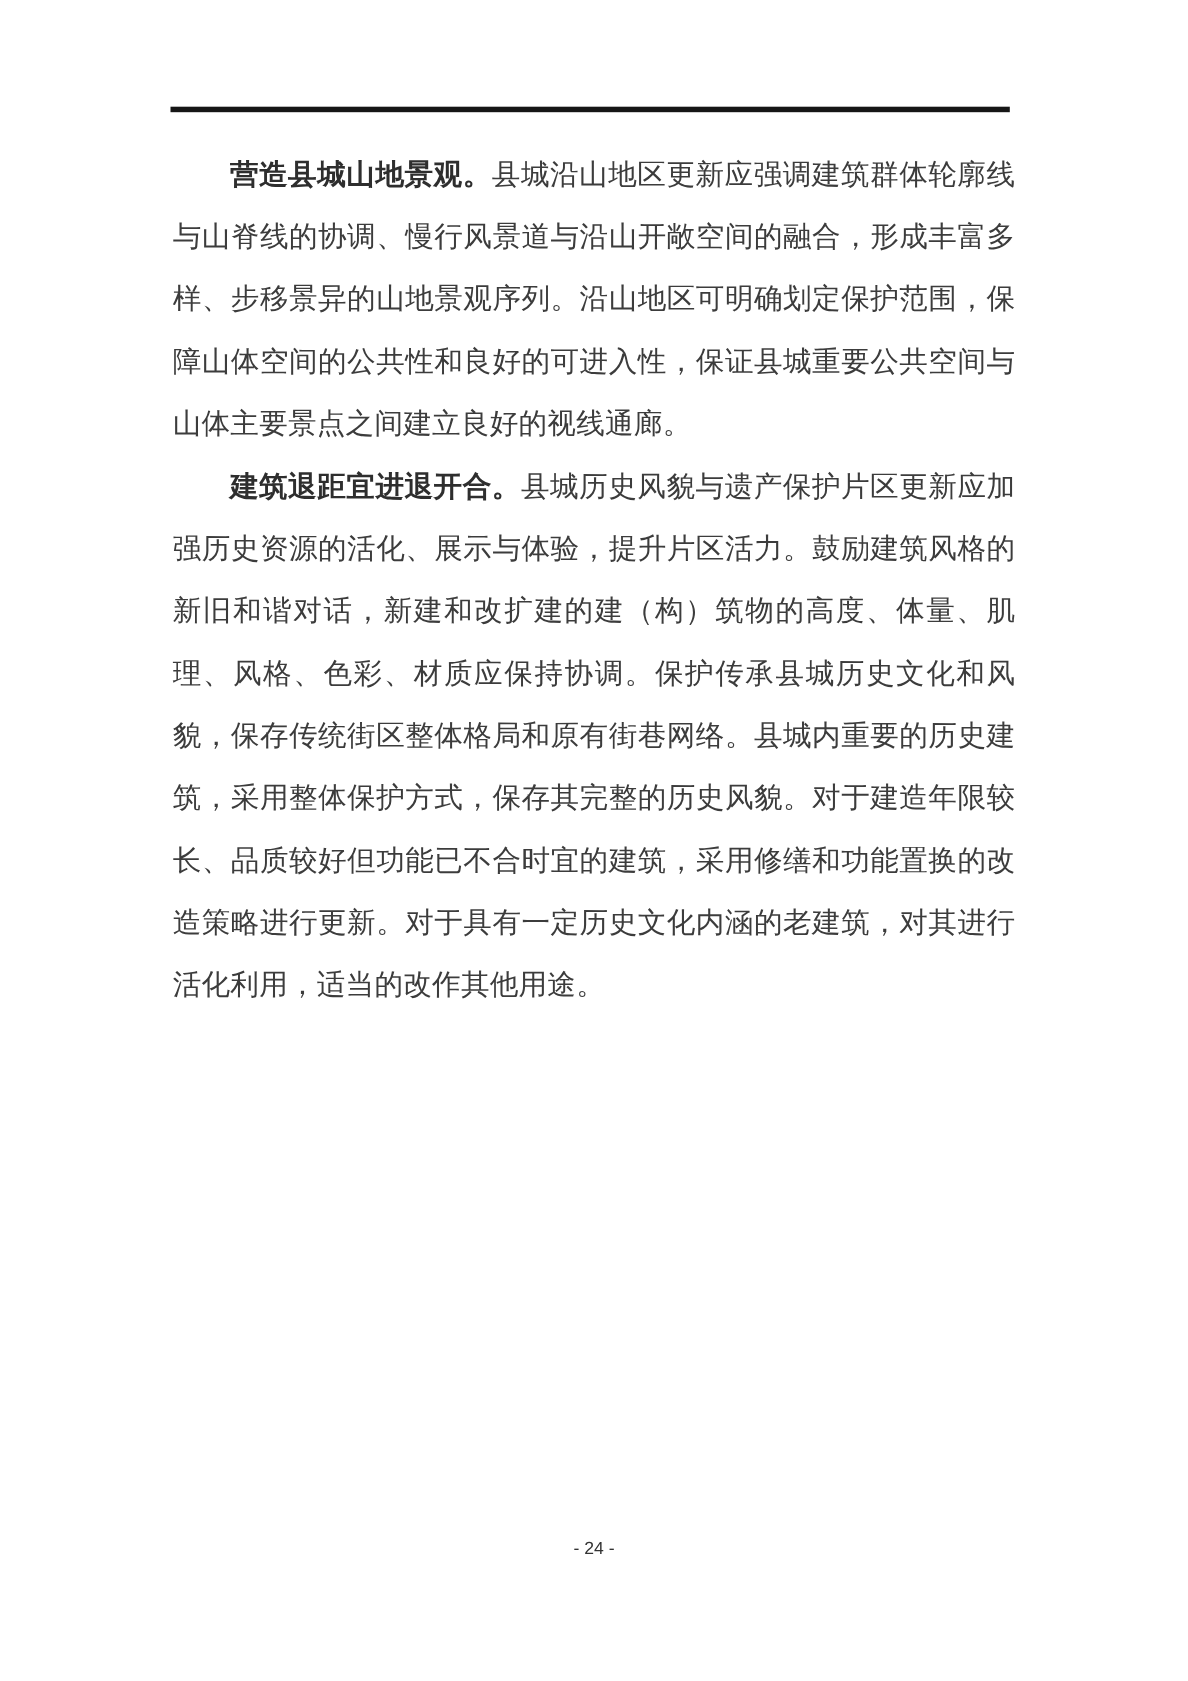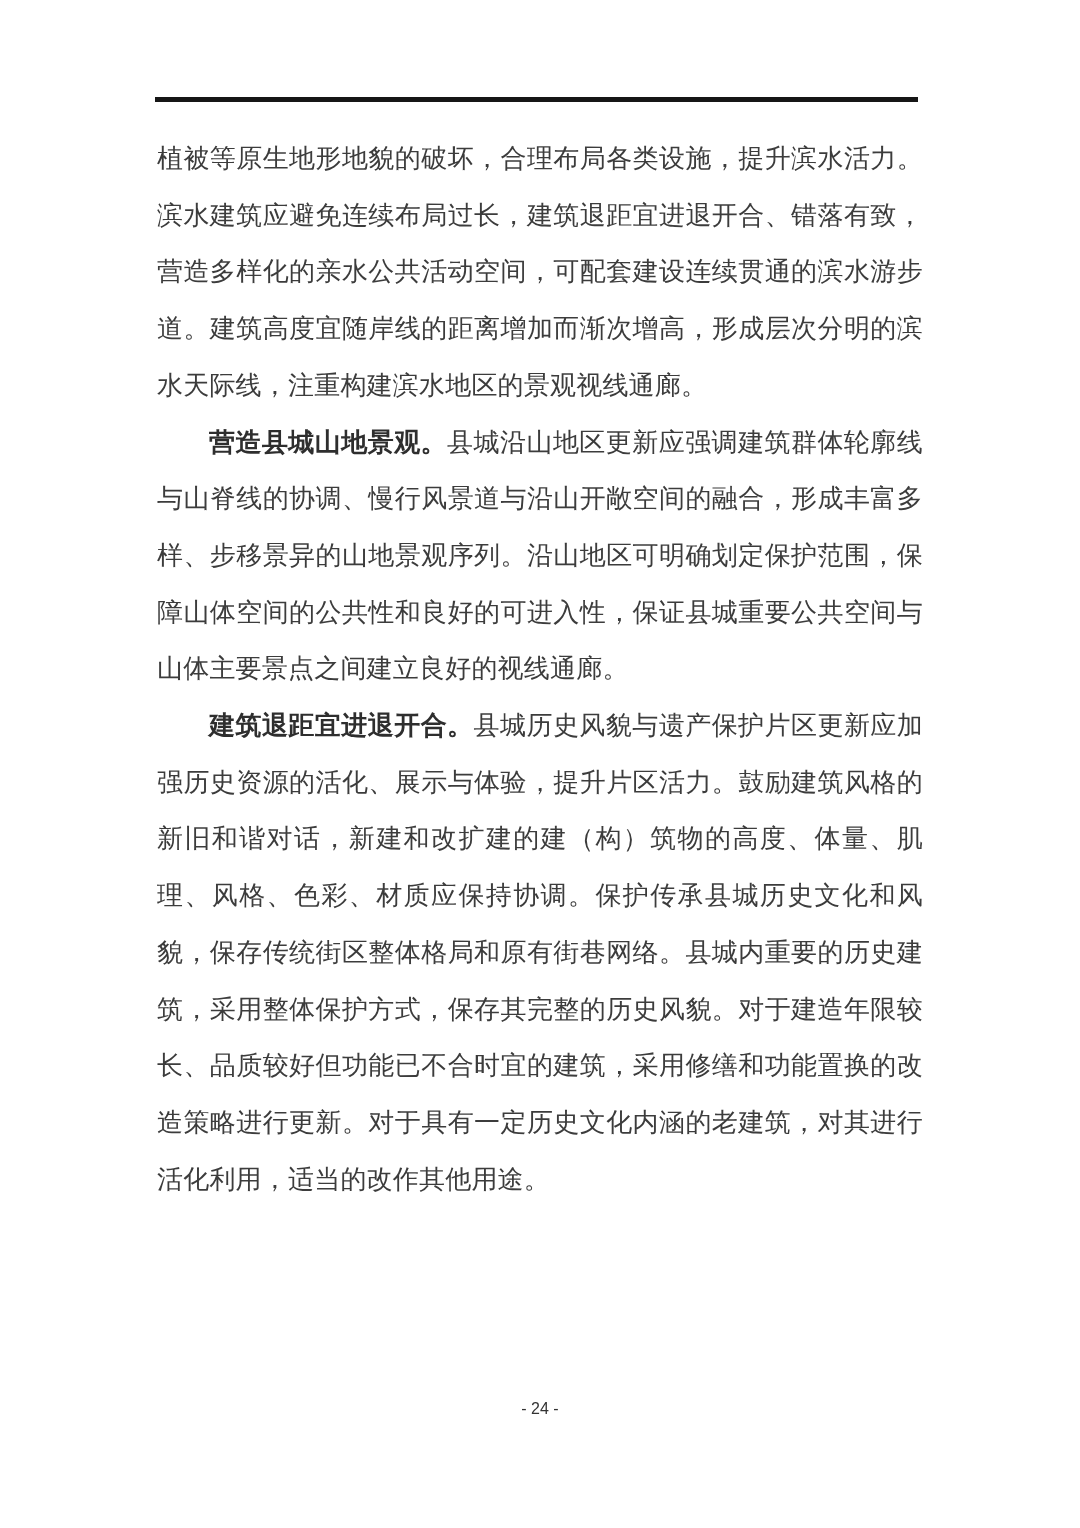--- a/index.html
+++ b/index.html
@@ -59,21 +59,20 @@
   }
 </style>
 </head>
 <body>
 
 <div class="page">
 
   <div class="header-rule"></div>
 
   <div class="text-block">
-    <p class="para"><span class="body">植被等原生地形地貌的破坏，合理布局各类设施，提升滨水活力。滨水建筑应避免连续布局过长，建筑退距宜进退开合、错落有致，营造多样化的亲水公共活动空间，可配套建设连续贯通的滨水游步道。建筑高度宜随岸线的距离增加而渐次增高，形成层次分明的滨水天际线，注重构建滨水地区的景观视线通廊。</span></p>
 
     <p class="para indent"><span class="lead">营造县城山地景观。</span><span class="body">县城沿山地区更新应强调建筑群体轮廓线与山脊线的协调、慢行风景道与沿山开敞空间的融合，形成丰富多样、步移景异的山地景观序列。沿山地区可明确划定保护范围，保障山体空间的公共性和良好的可进入性，保证县城重要公共空间与山体主要景点之间建立良好的视线通廊。</span></p>
 
     <p class="para indent"><span class="lead">建筑退距宜进退开合。</span><span class="body">县城历史风貌与遗产保护片区更新应加强历史资源的活化、展示与体验，提升片区活力。鼓励建筑风格的新旧和谐对话，新建和改扩建的建（构）筑物的高度、体量、肌理、风格、色彩、材质应保持协调。保护传承县城历史文化和风貌，保存传统街区整体格局和原有街巷网络。县城内重要的历史建筑，采用整体保护方式，保存其完整的历史风貌。对于建造年限较长、品质较好但功能已不合时宜的建筑，采用修缮和功能置换的改造策略进行更新。对于具有一定历史文化内涵的老建筑，对其进行活化利用，适当的改作其他用途。</span></p>
   </div>
 
   <div class="footer">
     <span>- 24 -</span>
   </div>
 

